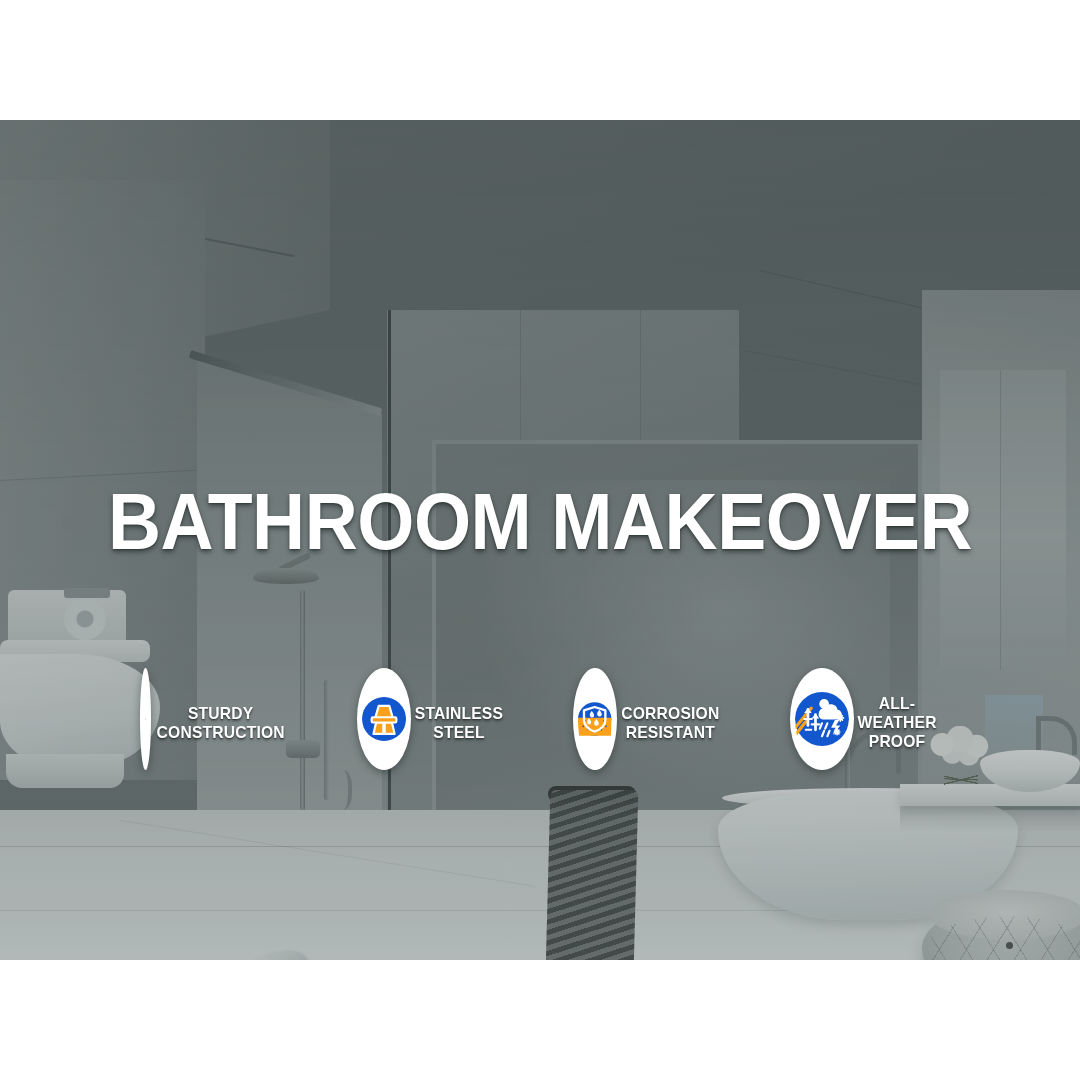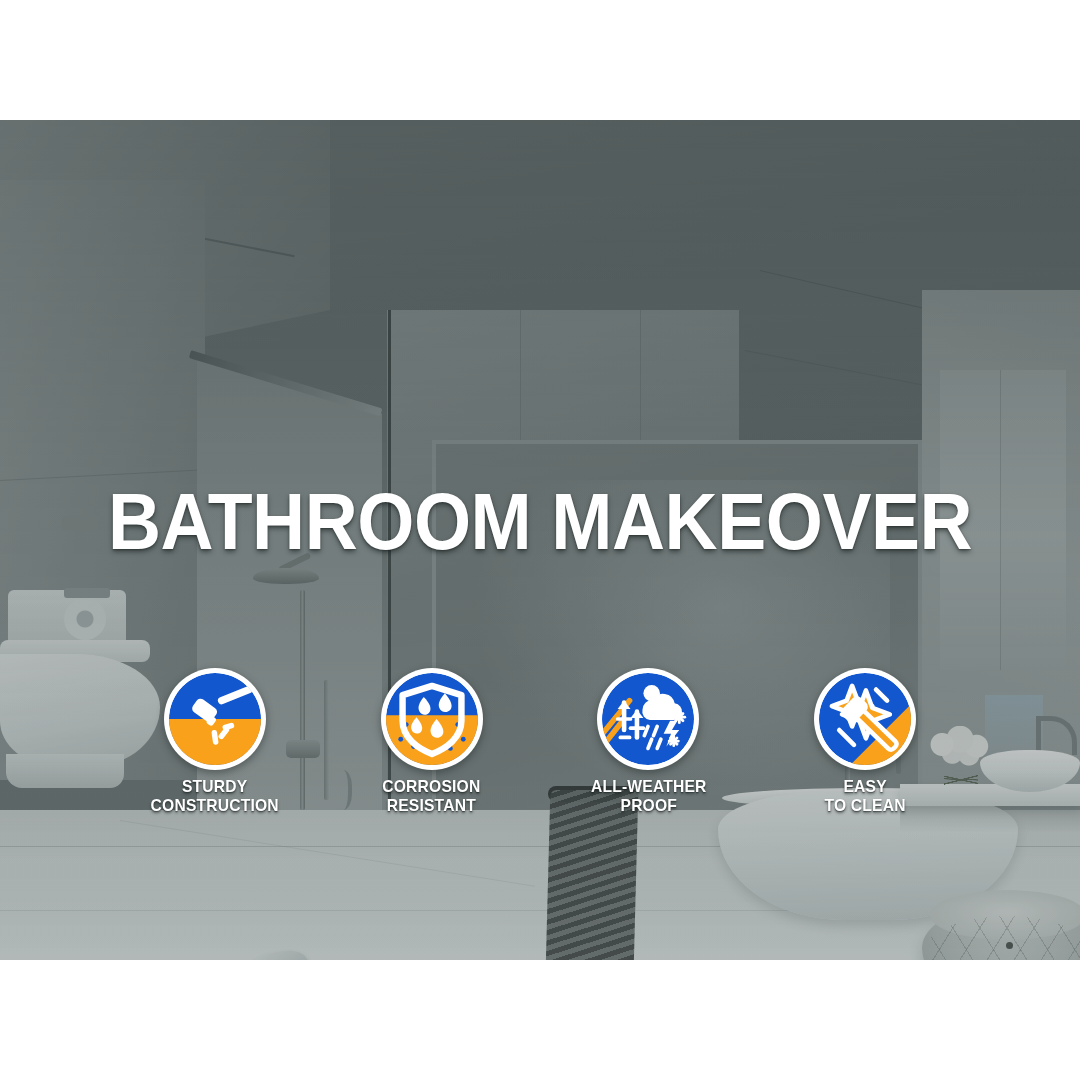--- a/index.html
+++ b/index.html
@@ -351,21 +351,21 @@
       0 1px 2px rgba(25,32,32,.45);
   }
 
   
   .features{
     position:absolute;z-index:30;
     left:140px;top:668px;width:800px;
     display:flex;align-items:flex-start;justify-content:space-between;
   }
   .feature{
-    display:flex;flex-direction:column;align-items:center;
+    display:flex;flex-direction:row;align-items:center;
     width:150px;
   }
   .badge{
     width:102px;height:102px;border-radius:50%;
     background:#ffffff;
     padding:5px;box-sizing:border-box;
     filter:drop-shadow(0 3px 4px rgba(25,32,32,.45));
   }
   .badge svg{display:block;width:100%;height:100%;border-radius:50%;}
   .feature-label{
@@ -483,20 +483,35 @@
             <rect x="47" y="62" width="6" height="16" rx="3" transform="rotate(-8 50 70)"></rect>
             <rect x="57" y="58" width="6" height="15" rx="3" transform="rotate(38 60 65)"></rect>
             <rect x="62" y="52" width="6" height="13" rx="3" transform="rotate(72 65 58)"></rect>
           </g>
         </svg>
       </div>
       <div class="feature-label">STURDY
 CONSTRUCTION</div>
     </div>
 
+    <div class="feature">
+      <div class="badge">
+        <svg viewBox="0 0 100 100">
+          <circle cx="50" cy="50" r="50" fill="#1357cf"></circle>
+          <g fill="#f9a11b" stroke="#ffffff" stroke-width="5" stroke-linejoin="round">
+            <path d="M38 20 H62 L70 48 H30 Z"></path>
+            <path d="M32 58 H68 L74 84 H26 Z"></path>
+          </g>
+          <rect x="22" y="46" width="56" height="12" rx="3" fill="#f9a11b" stroke="#ffffff" stroke-width="5"></rect>
+          <rect x="46" y="58" width="8" height="26" fill="#ffffff"></rect>
+        </svg>
+      </div>
+      <div class="feature-label">STAINLESS
+STEEL</div>
+    </div>
 
     <div class="feature">
       <div class="badge">
         <svg viewBox="0 0 100 100">
           <circle cx="50" cy="50" r="50" fill="#1357cf"></circle>
           <path d="M0 46 H100 V100 H0 Z" fill="#f9a11b"></path>
           <g fill="#1357cf">
             <circle cx="22" cy="56" r="2.6"></circle>
               <circle cx="16" cy="72" r="2.6"></circle>
             <circle cx="30" cy="80" r="2.6"></circle>
@@ -561,41 +576,19 @@
                   <line x1="-3.5" y1="3.5" x2="3.5" y2="-3.5"></line>
               </g>
             </g>
           </g>
         </svg>
       </div>
       <div class="feature-label">ALL-WEATHER
 PROOF</div>
     </div>
 
-    <div class="feature">
-      <div class="badge">
-        <svg viewBox="0 0 100 100">
-          <circle cx="50" cy="50" r="50" fill="#1357cf"></circle>
-          <path d="M100 34 L100 100 L34 100 Z" fill="#f9a11b"></path>
-          <g fill="#f9a11b" stroke="#ffffff" stroke-width="5" stroke-linejoin="round">
-            <path d="M30 30 l6 -16 l6 16 l16 6 l-16 6 l-6 16 l-6 -16 l-16 -6 Z"></path>
-            <path d="M52 44 l7 -19 l7 19 l19 7 l-19 7 l-7 19 l-7 -19 l-19 -7 Z" transform="translate(-8,-6)"></path>
-          </g>
-          <g stroke="#ffffff" stroke-width="5" stroke-linecap="round">
-            <line x1="22" y1="62" x2="38" y2="78"></line>
-            <line x1="62" y1="18" x2="74" y2="30"></line>
-          </g>
-          <g transform="rotate(44 56 62)">
-            <rect x="28" y="52" width="60" height="11" rx="4" fill="#f9a11b" stroke="#ffffff" stroke-width="5"></rect>
-            <rect x="20" y="46" width="16" height="24" rx="4" fill="#ffffff" stroke="#ffffff" stroke-width="4"></rect>
-          </g>
-        </svg>
-      </div>
-      <div class="feature-label">EASY
-TO CLEAN</div>
-    </div>
 
   </div>
 
   <div class="letterbox top"></div>
   <div class="letterbox bottom"></div>
 
 </div>
 
 </body></html>

